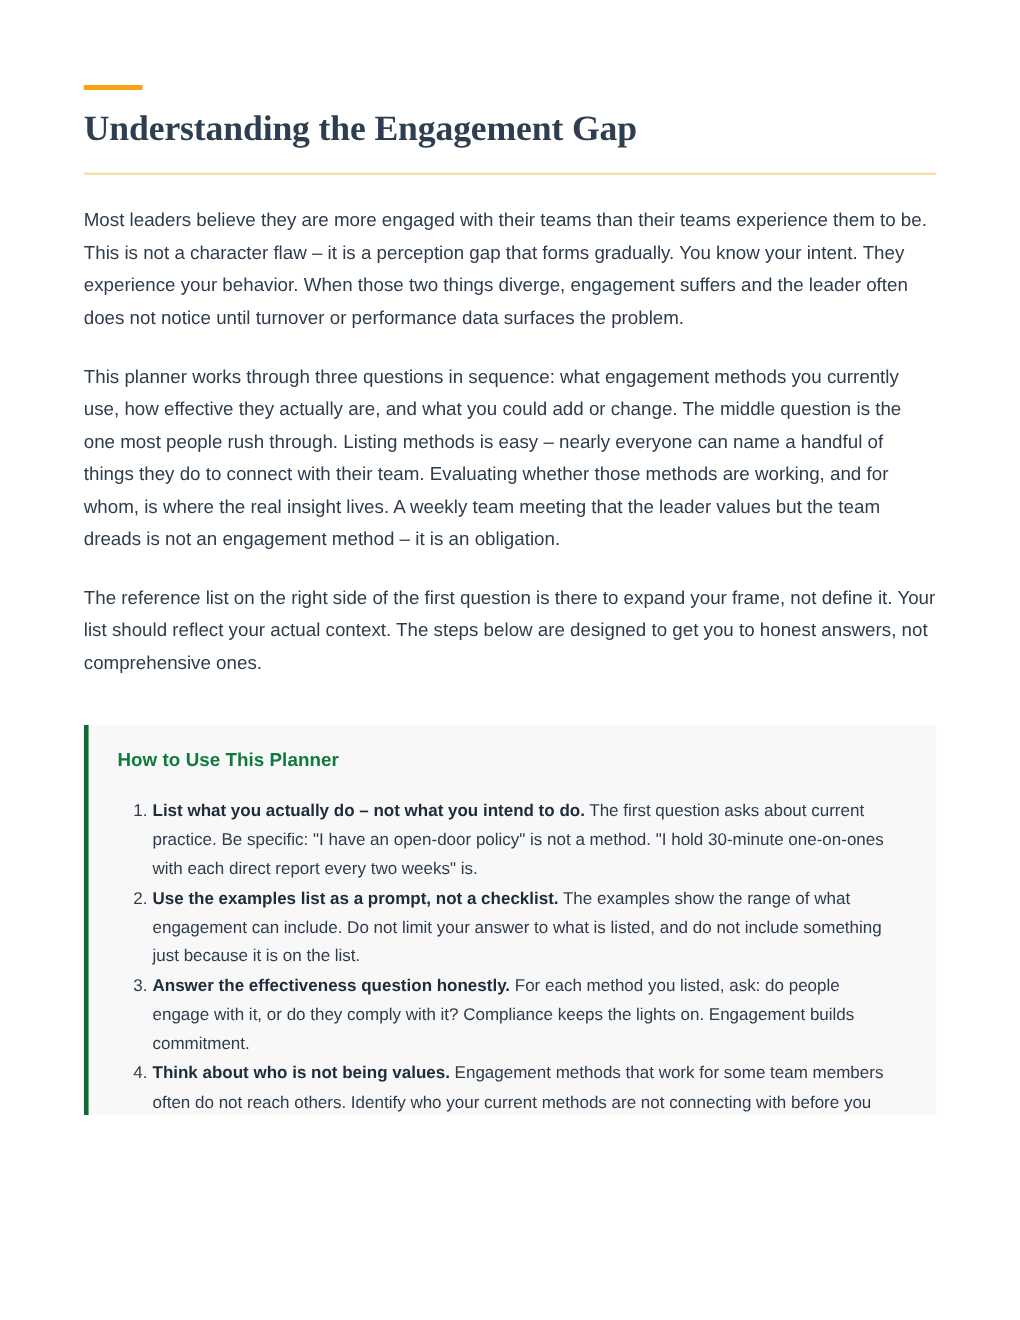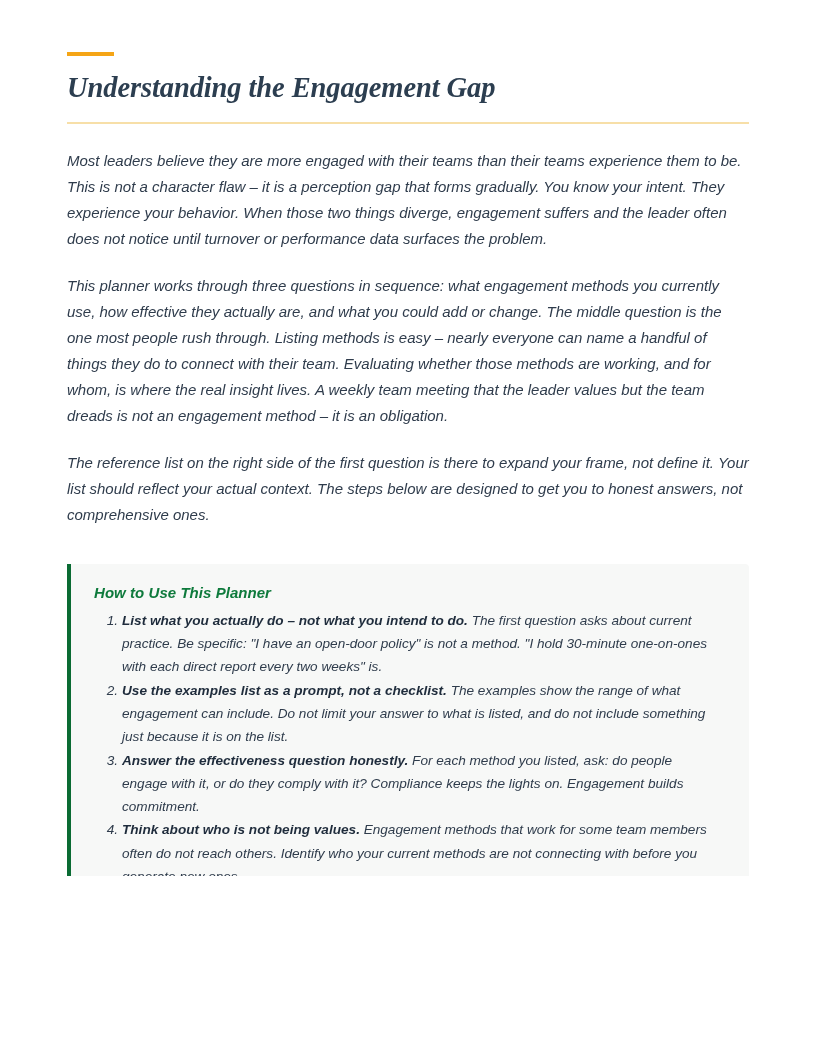--- a/index.html
+++ b/index.html
@@ -9,26 +9,25 @@
   }
   body {
     width: 816px;
     height: 1056px;
     position: relative;
     font-family: "Liberation Sans", sans-serif;
     -webkit-font-smoothing: antialiased;
   }
   .page {
     position: absolute;
-    left: 0; top: 0;
+    left: 0; top: 16px;
     width: 816px;
     height: 876px;
     background: #ffffff;
     overflow: hidden;
-    font-style: italic;
   }
   .content {
     position: absolute;
     left: 67px;
     top: 0;
     width: 682px;
   }
 
   
   .accent-bar {
@@ -88,21 +87,21 @@
     counter-reset: howto;
   }
   .callout-item {
     counter-increment: howto;
     position: relative;
     padding-left: 28px;
     font-size: 13.6px;
     line-height: 23.3px;
     color: #2F3C4C;
   }
-  .callout-item:first-child { margin-top: 8px; }
+  .callout-item:first-child { margin-top: 20px; }
   .callout-item::before {
     content: counter(howto) ".";
     position: absolute;
     left: 6px;
     top: 0;
     width: 18px;
     text-align: right;
     color: #2F3C4C;
     font-size: 13.6px;
     line-height: 23.3px;

